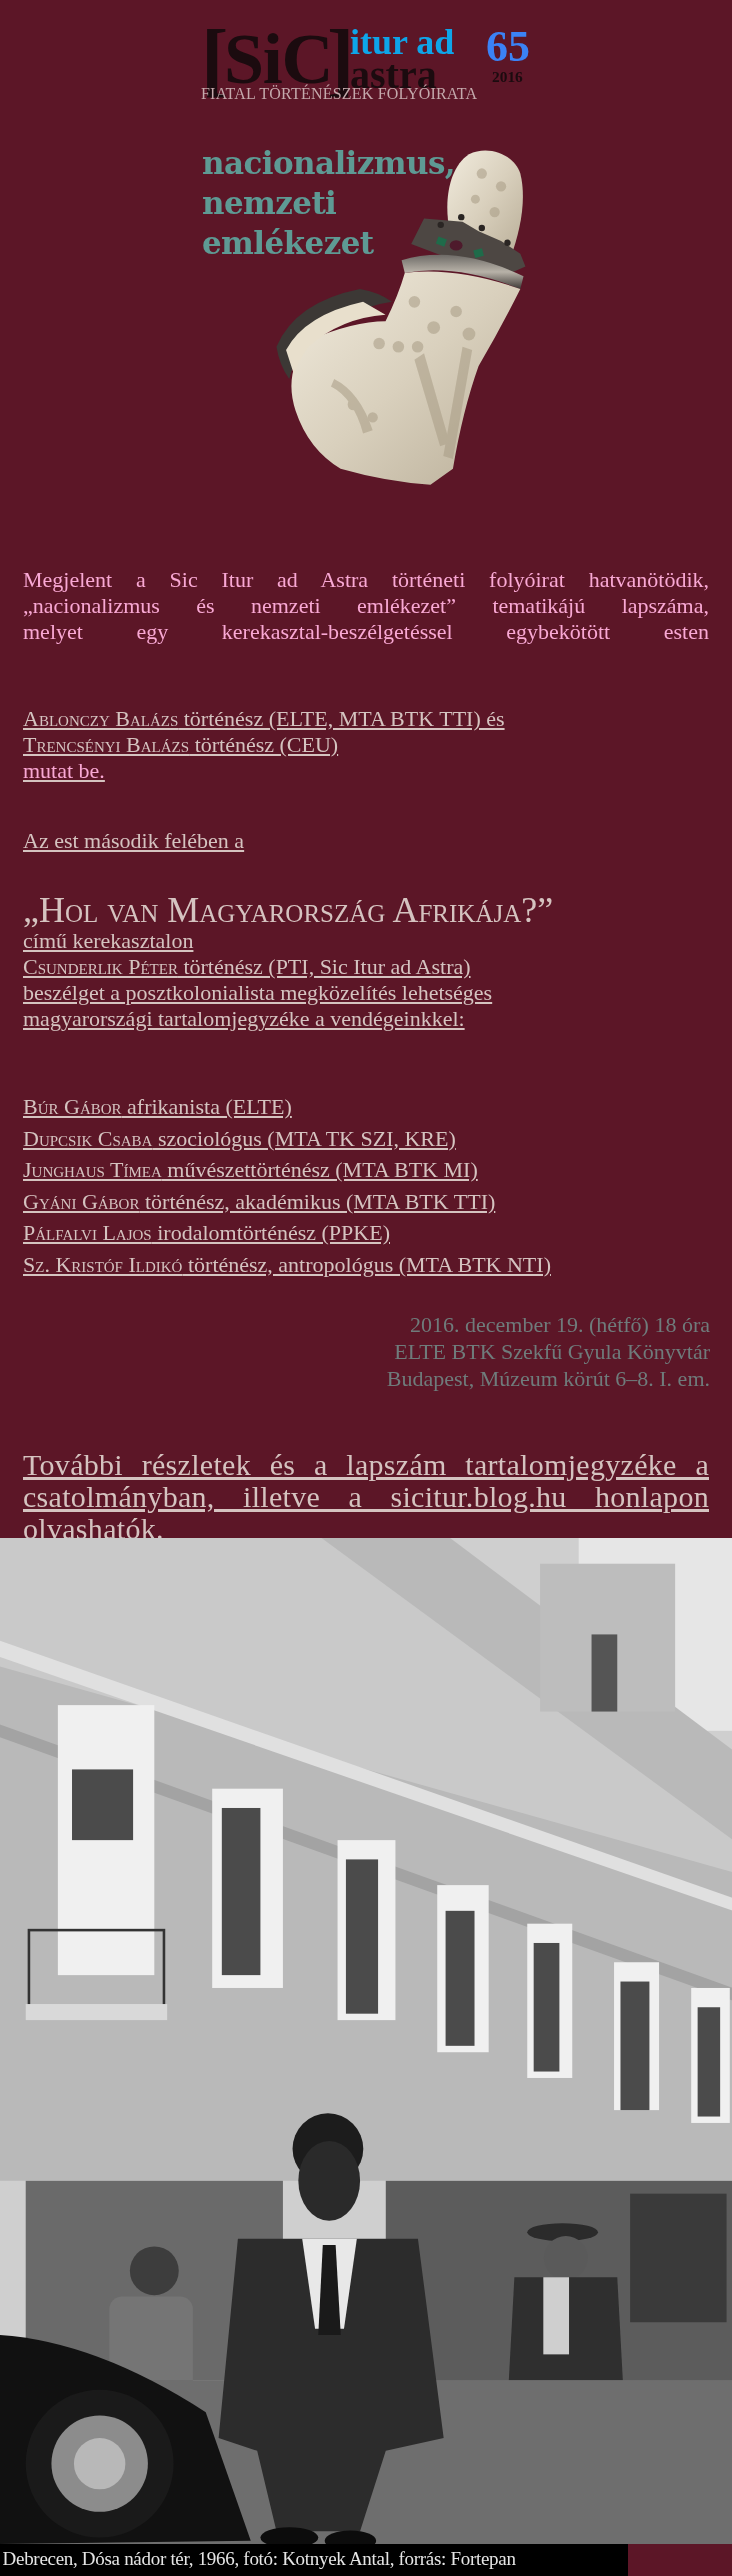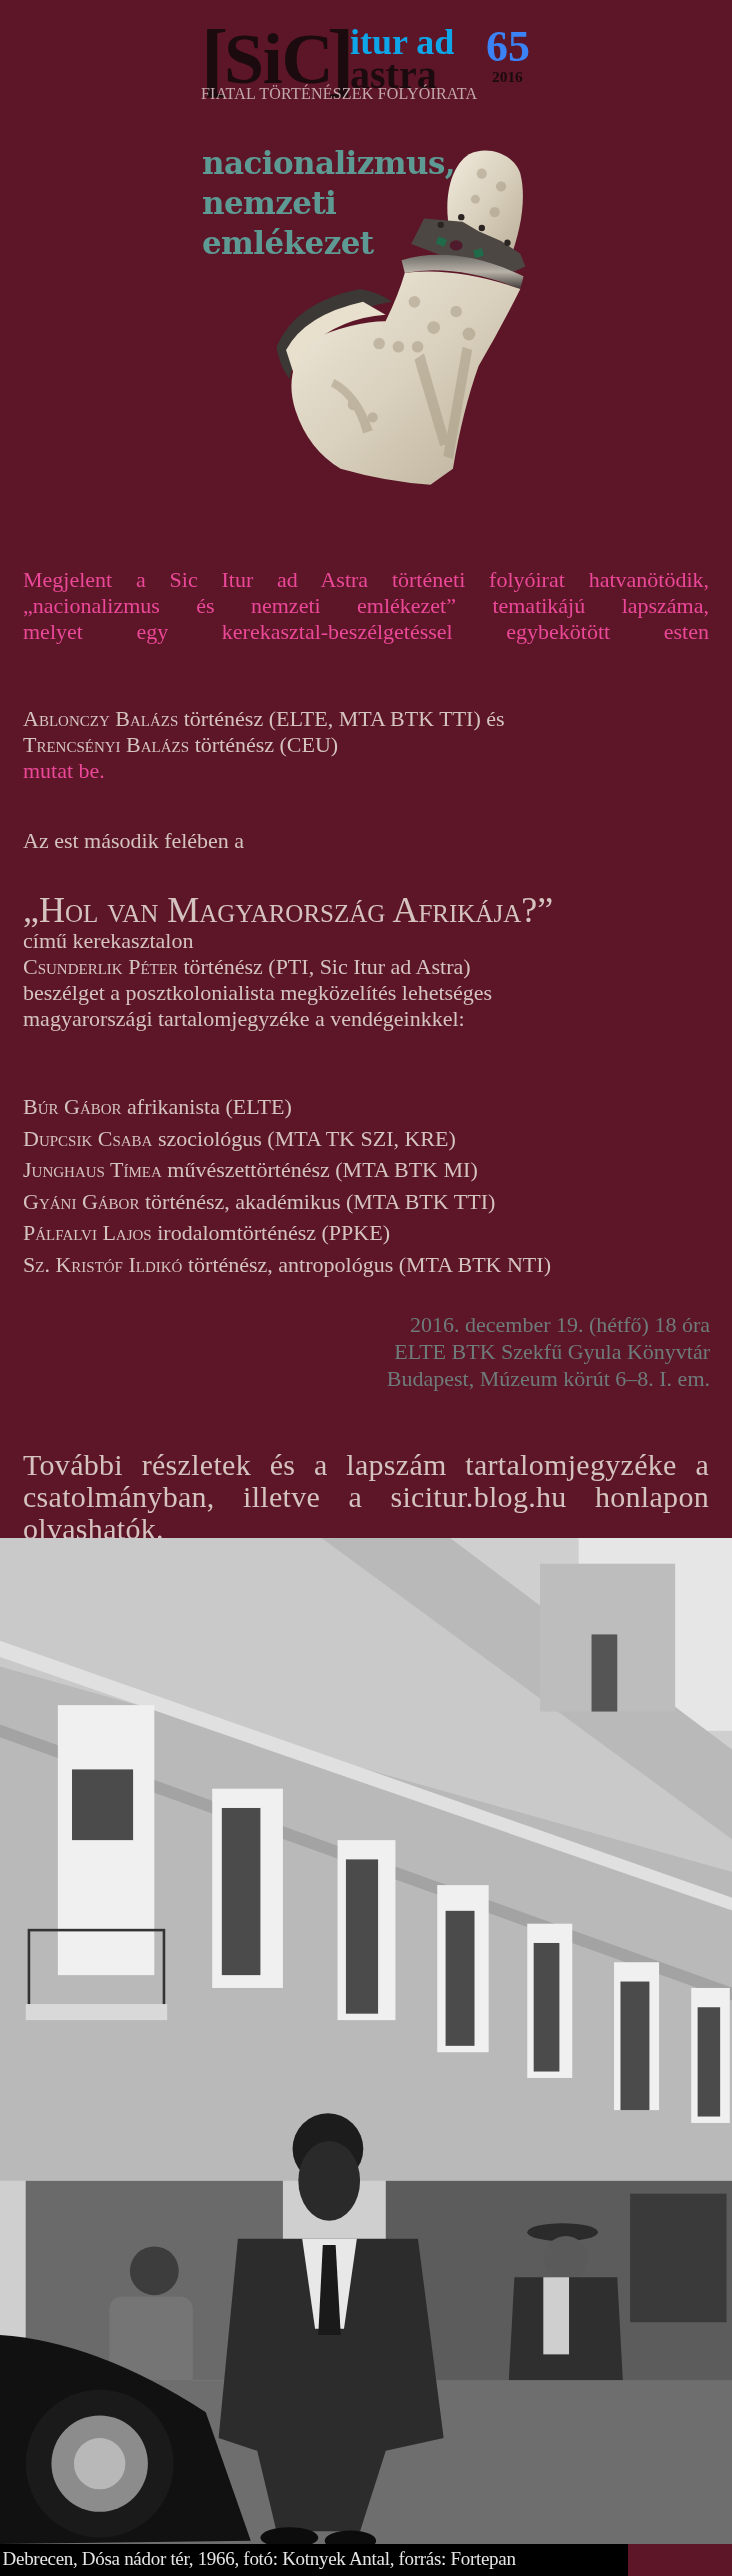--- a/index.html
+++ b/index.html
@@ -16,22 +16,22 @@
     .logo-sub { position: absolute; left: 201px; top: 85px; font-size: 16px; color: #c4a9ac; letter-spacing: 0.2px; }
     .issue-num { position: absolute; left: 486px; top: 24.4px; font-size: 44px; font-weight: bold; color: #3b82f6; line-height: 45px; }
     .issue-year { position: absolute; left: 492px; top: 68px; font-size: 15.4px; font-weight: bold; color: #1b0b0f; }
 
     .theme { position: absolute; left: 202px; top: 143px; font-size: 31px; font-weight: bold; color: #5e9a94; line-height: 40px; font-family: "DejaVu Serif", serif; letter-spacing: -0.6px; }
 
     .artifact { position: absolute; left: 257px; top: 135px; width: 302px; height: 353px; }
 
     
     .txt { position: absolute; left: 23px; width: 686px; font-size: 22px; line-height: 26px; }
-    .grey { color: #ec4899; }
-    .light { color: #d5c3c0; }
+    .grey { color: #f9a8d4; }
+    .light { color: #d5c3c0; text-decoration: underline; }
     .justify { text-align: justify; text-align-last: justify; }
     .sc { font-variant: small-caps; }
     .intro { top: 567px; }
     .hosts { top: 706px; }
     .second-half { top: 828px; }
     .roundtable-title { position: absolute; left: 23px; top: 891px; font-size: 36px; line-height: 39px; font-variant: small-caps; color: #d5c3c0; }
     .rt-body { top: 928px; }
     .guests { top: 1091px; line-height: 31.5px; }
     .event { position: absolute; right: 23px; top: 1311px; text-align: right; font-size: 22px; line-height: 27px; color: #6f7b7b; }
     .details { top: 1449px; font-size: 30px; line-height: 32px; letter-spacing: 0.3px; }

